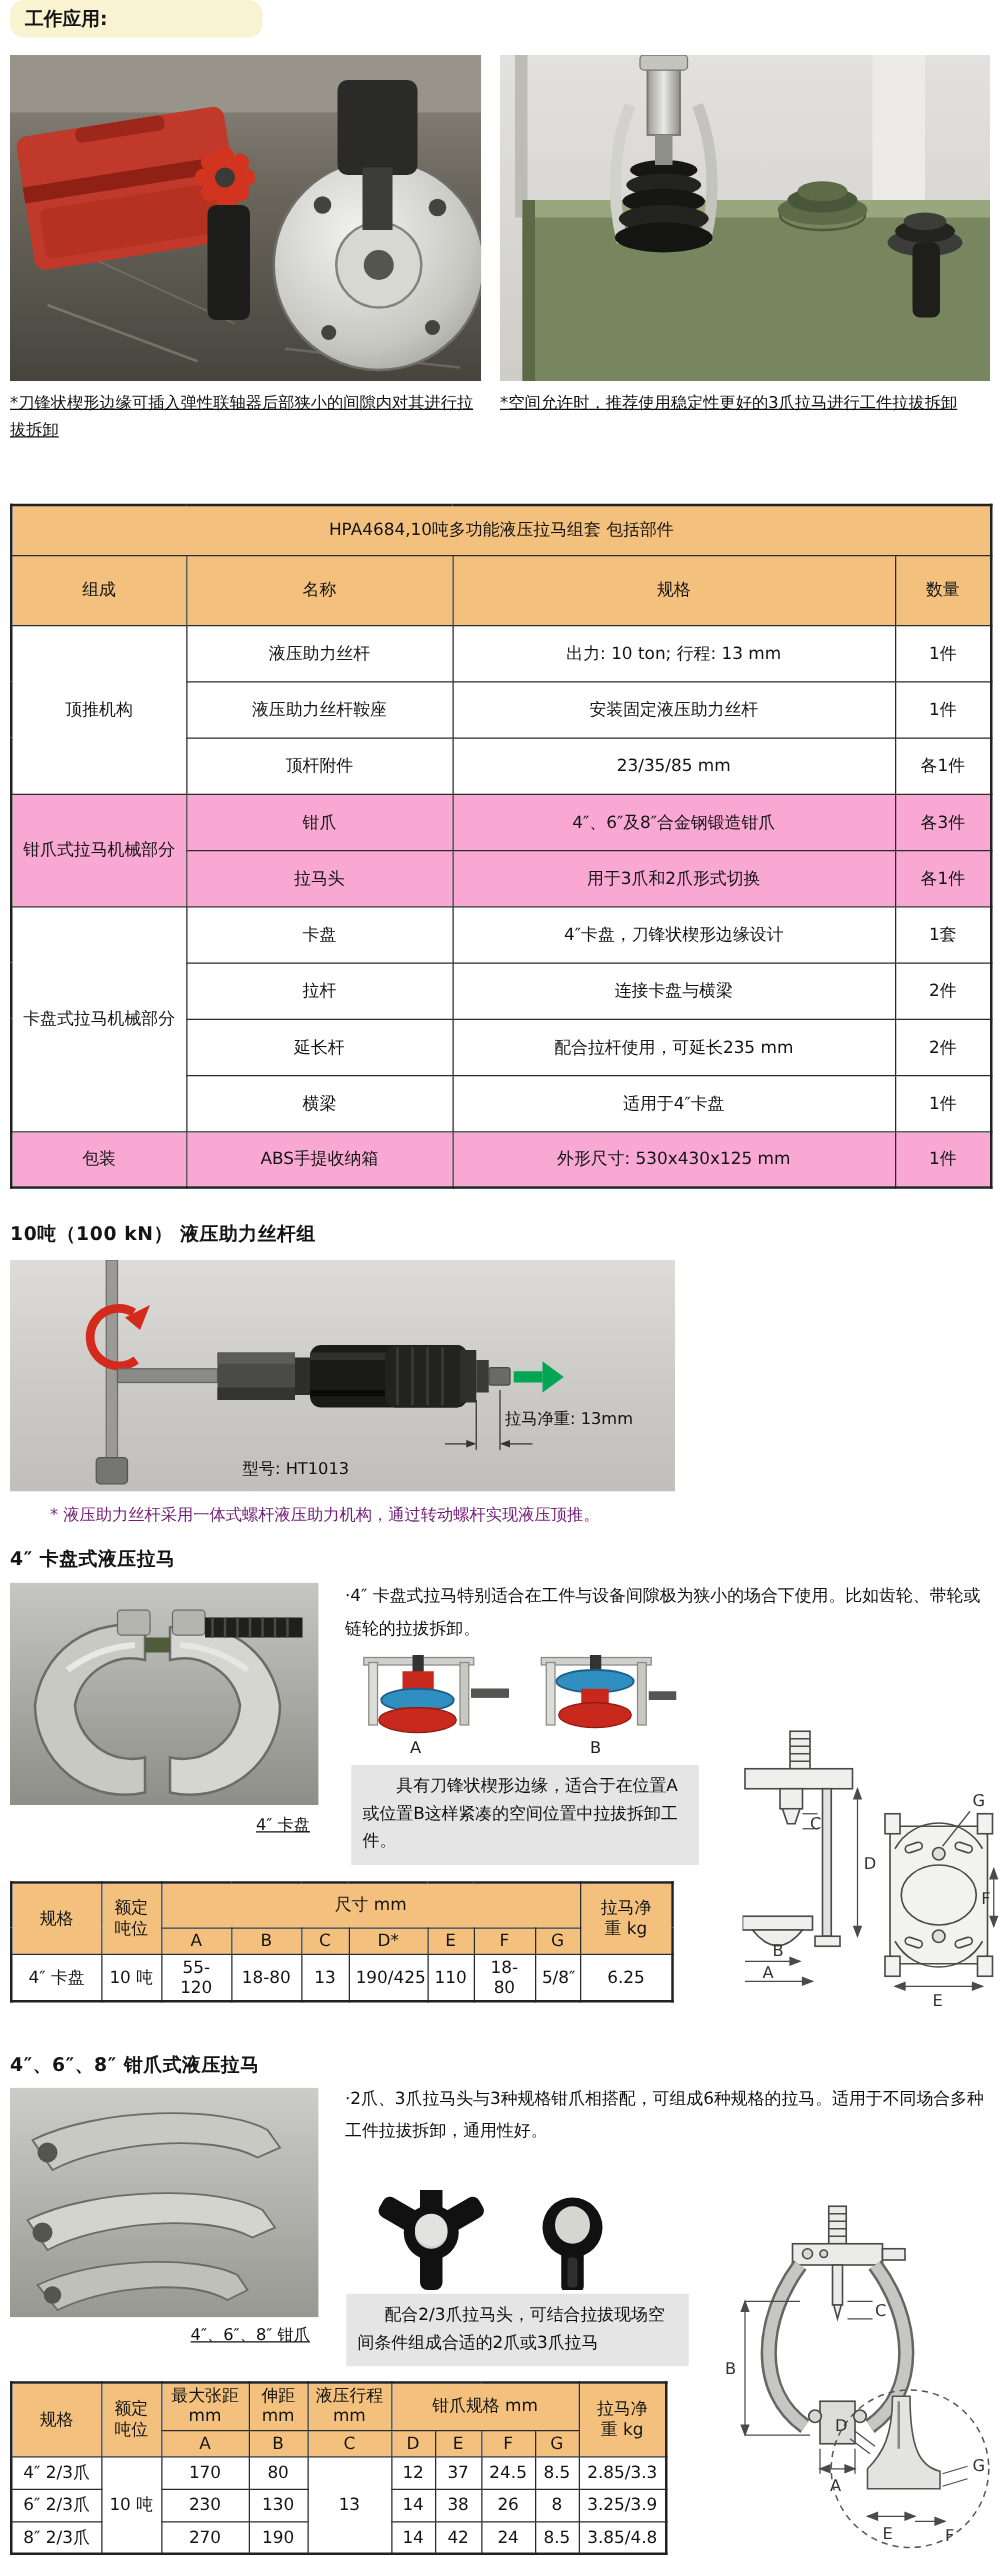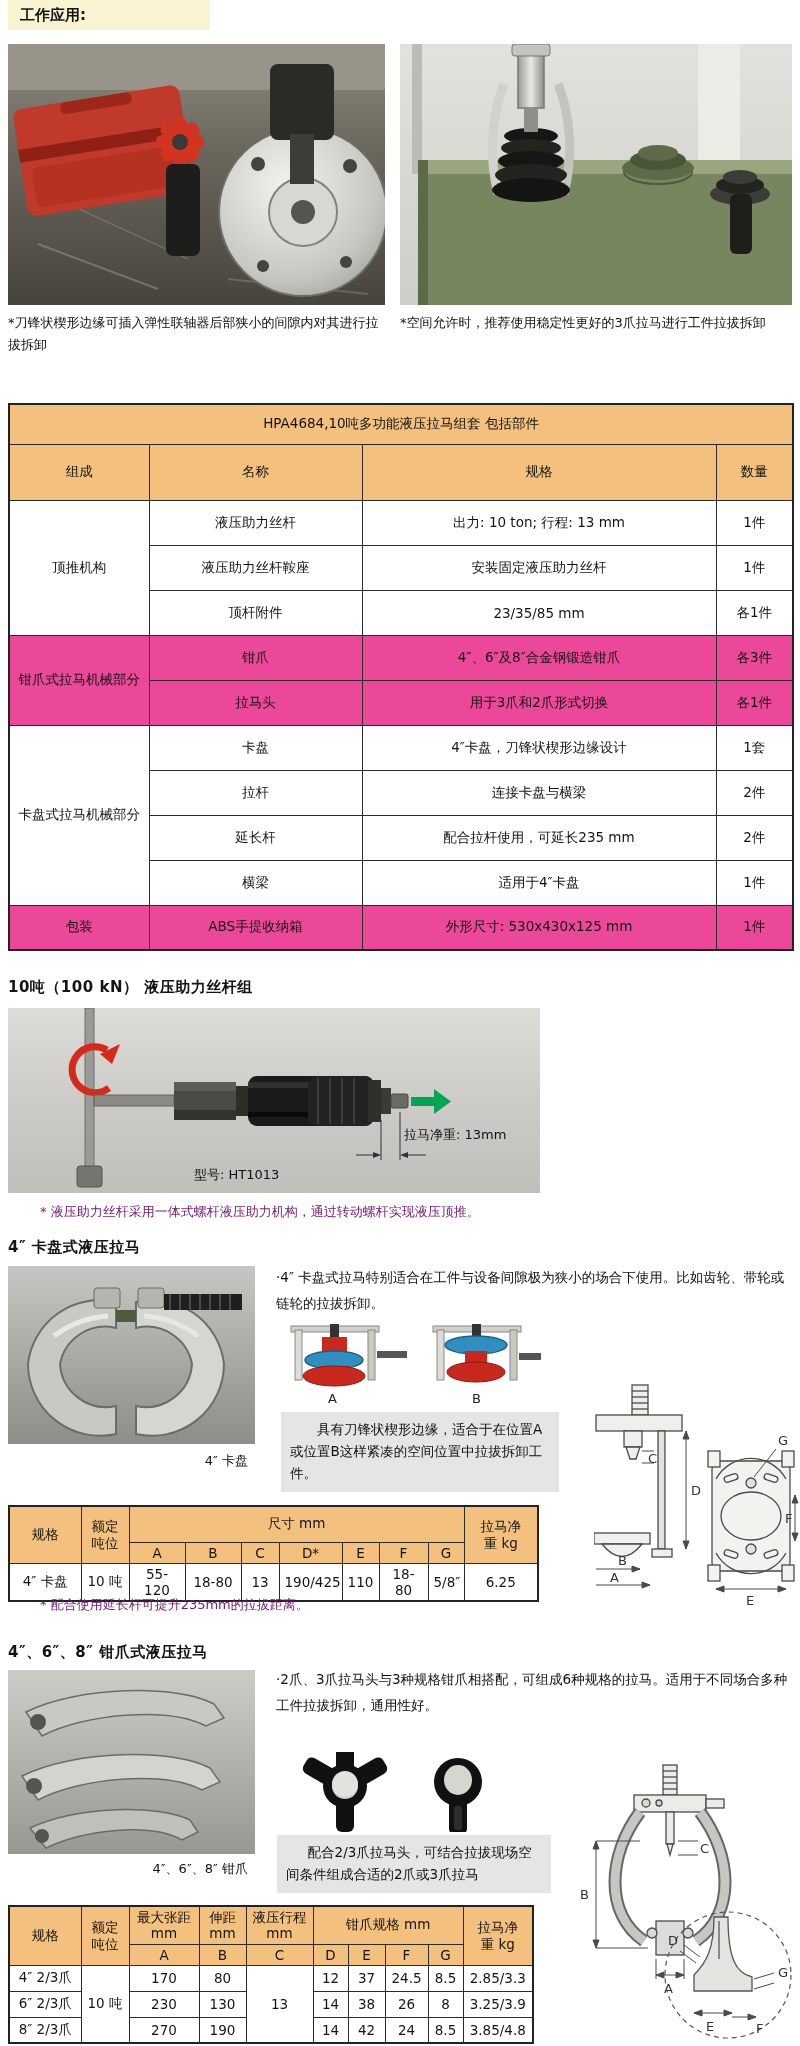--- a/index.html
+++ b/index.html
@@ -1,41 +1,41 @@
 <!DOCTYPE html>
 <html><head>
 <meta charset="utf-8">
 <style>
   html,body{margin:0;padding:0;background:#fff;}
   #page{position:relative;width:800px;height:2046px;background:#fff;overflow:hidden;
         font-family:"DejaVu Sans","Liberation Sans",sans-serif;color:#141414;}
   .abs{position:absolute;}
   .sec-title{font-size:15px;font-weight:bold;letter-spacing:.5px;}
-  .caption{font-size:13px;line-height:1.7;color:#101010;}
+  .caption{font-size:13px;line-height:1.7;color:#101010;text-decoration:underline;}
   .footnote{font-size:13px;color:#701a75;margin-left:32px;}
   .desc{font-size:13.5px;line-height:1.95;color:#101010;}
   table.doc{border-collapse:collapse;table-layout:fixed;border:2px solid #222;}
   table.doc td{border:1px solid #2b2b2b;font-size:13.5px;text-align:center;
                vertical-align:middle;padding:2px 5px;overflow:hidden;}
   td.left{text-align:left;padding-left:13px;}
   .hd{background:#F3C17D;}
-  .tint{background:#ec4899;}
+  .tint{background:#f9a8d4;}
   .ttl{background:#F3C17D;font-size:14.5px;}
   .hl-box{background:#e5e5e5;font-size:13.5px;line-height:1.62;padding:7px 9px;
           text-indent:2em;color:#101010;}
   .dimlabel{font-size:13px;color:#222;}
   .photo{overflow:hidden;}
   .figlabel{font-size:13px;color:#111;}
 </style>
 </head>
 <body>
 
 <div id="page">
 
-  <div class="abs" style="left:8px;top:0;width:190px;height:30px;background:#FAF3D2;line-height:30px;padding-left:12px;font-size:15px;font-weight:bold;">工作应用:</div>
+  <div class="abs" style="left:8px;top:0;width:190px;height:30px;background:#FAF3D2;line-height:30px;padding-left:12px;font-size:15px;font-weight:bold;border-radius:11px;">工作应用:</div>
 
   <div class="abs photo" style="left:8px;top:44px;width:377px;height:261px;">
     <svg width="377" height="261">
       <defs>
         <linearGradient id="bench1" x1="0" y1="0" x2="0" y2="1">
           <stop offset="0" stop-color="#8f8b7f"></stop>
             <stop offset="0.4" stop-color="#6b675d"></stop>
             <stop offset="1" stop-color="#47443d"></stop>
         </linearGradient>
         <radialGradient id="silver1" cx="0.4" cy="0.35" r="0.9">
@@ -434,21 +434,20 @@
       <td>13</td>
       <td>190/425</td>
       <td>110</td>
       <td>18-80</td>
       <td>5/8″</td>
       <td>6.25</td>
     </tr>
   </tbody>
     </table>
 
-  <div class="abs footnote" style="left:8px;top:1596px;width:520px;">* 配合使用延长杆可提升235mm的拉拔距离。</div>
 
   <div class="abs sec-title" style="left:8px;top:1643px;">4″、6″、8″ 钳爪式液压拉马</div>
 
   <div class="abs photo" style="left:8px;top:1670px;width:247px;height:184px;">
     <svg width="247" height="184">
       <defs>
         <linearGradient id="jwbg" x1="0" y1="0" x2="0" y2="1">
           <stop offset="0" stop-color="#ccccc8"></stop>
             <stop offset="1" stop-color="#989893"></stop>
         </linearGradient>

